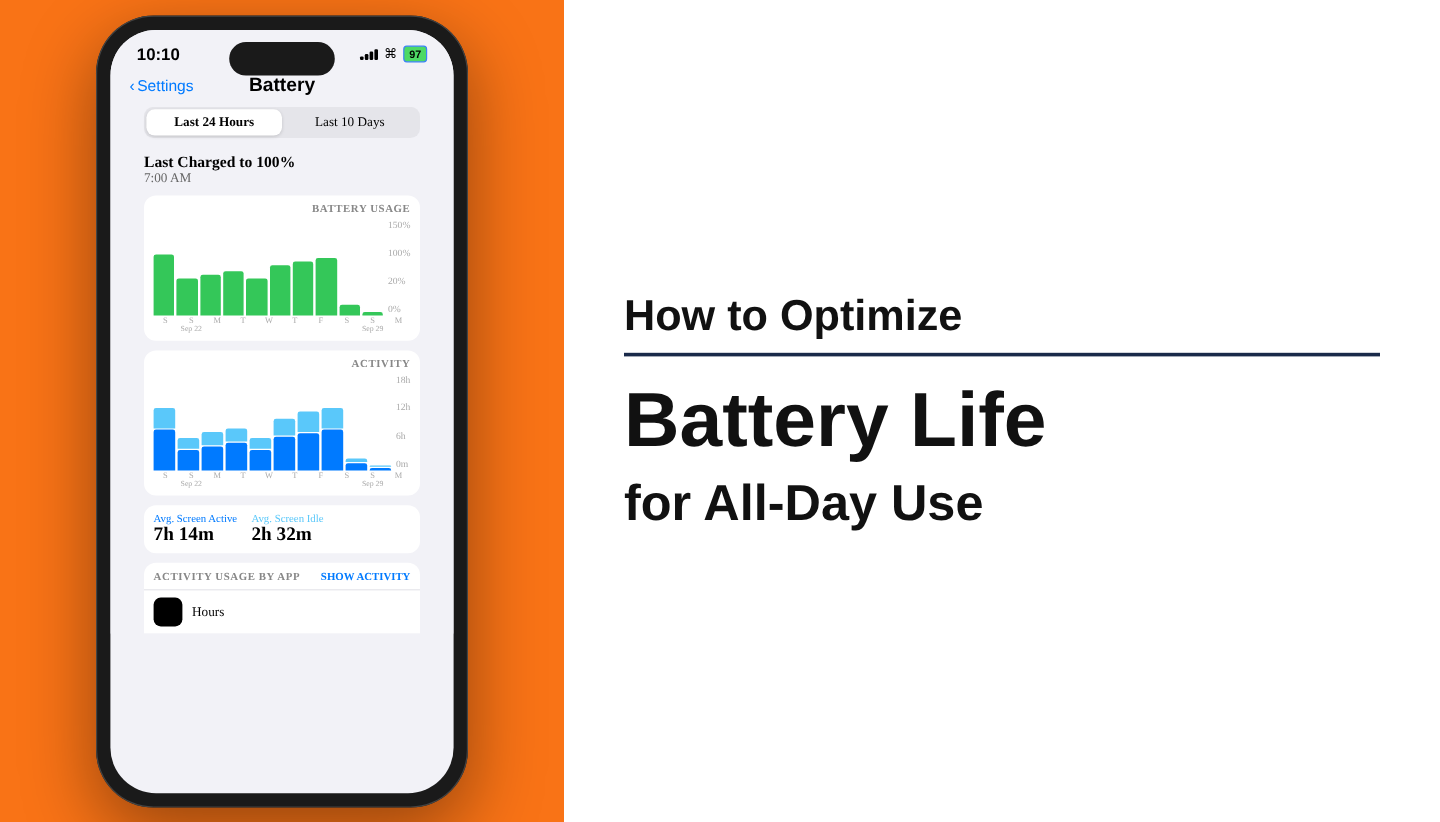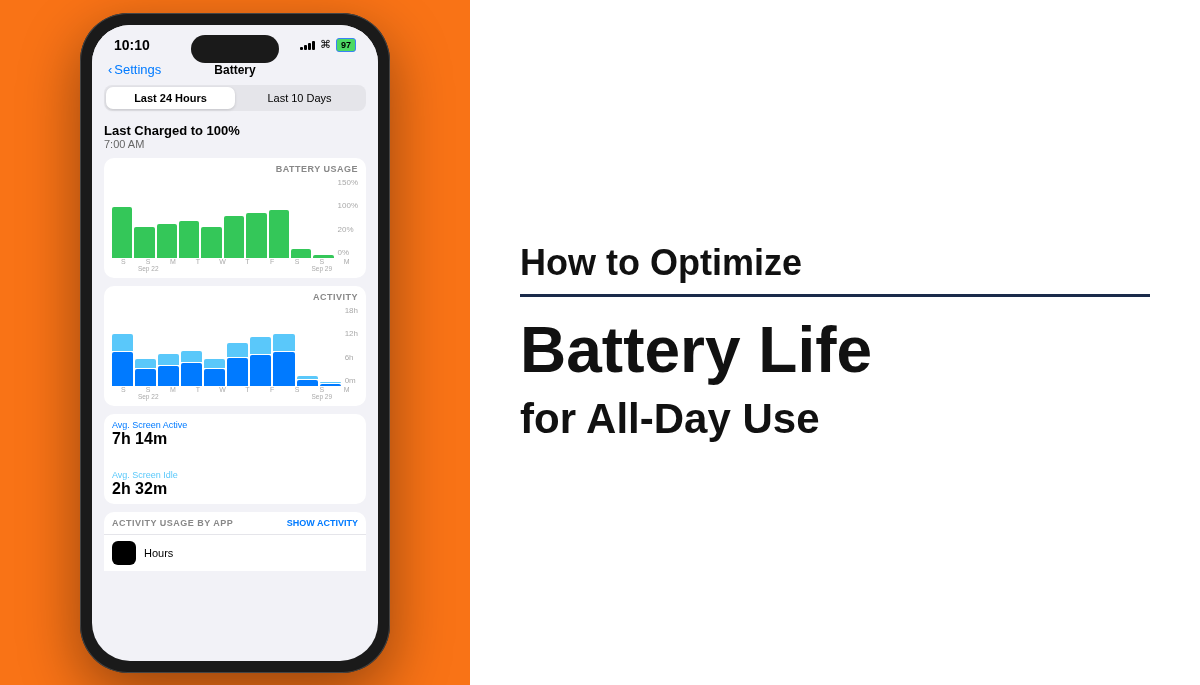--- a/index.html
+++ b/index.html
@@ -118,30 +118,31 @@
       position: absolute;
       left: 16px;
       color: #007aff;
       font-size: 13px;
       display: flex;
       align-items: center;
       gap: 2px;
     }
 
     .nav-title {
-      font-size: 12px;
+      font-size: 16px;
       font-weight: 600;
       color: #000;
     }
 
     
     .content {
       background: #f2f2f7;
-      padding: 0 12px;
+      padding: 0 28px;
       overflow: hidden;
+      font-family: Liberation Serif, serif;
     }
 
     
     .segment-control {
       display: flex;
       background: #e5e5ea;
       border-radius: 8px;
       padding: 2px;
       margin-bottom: 12px;
     }
@@ -258,26 +259,25 @@
     .x-col {
       flex: 1;
       display: flex;
       flex-direction: column;
       align-items: center;
     }
 
     
     .activity-stats {
       display: flex;
-      gap: 22px;
+      gap: 12px;
       padding: 6px 8px;
       background: #fff;
       border-radius: 10px;
       margin-bottom: 8px;
-      flex-direction: column;
     }
 
     .stat-item {}
     .stat-label {
       font-size: 9px;
       color: #007aff;
       font-weight: 500;
     }
 
     .stat-label.light-blue { color: #5ac8fa; }

